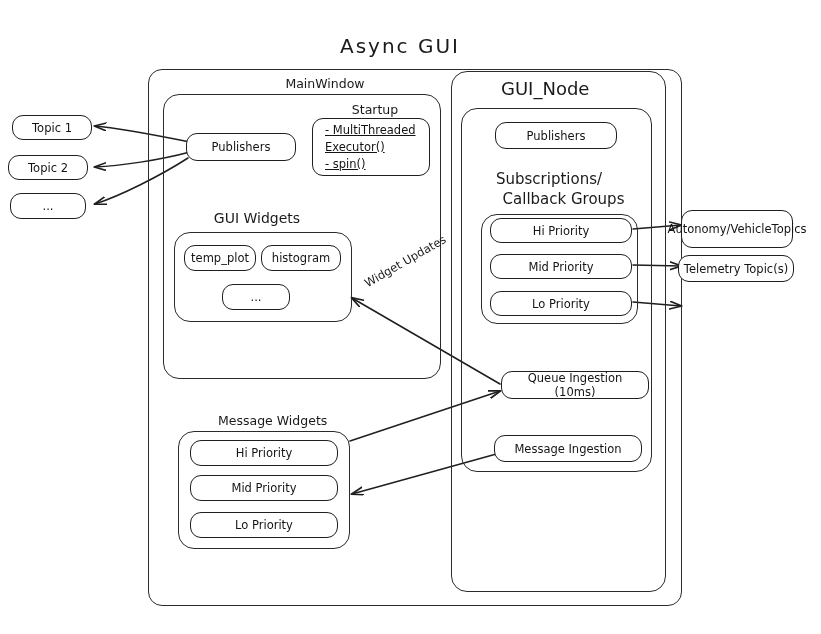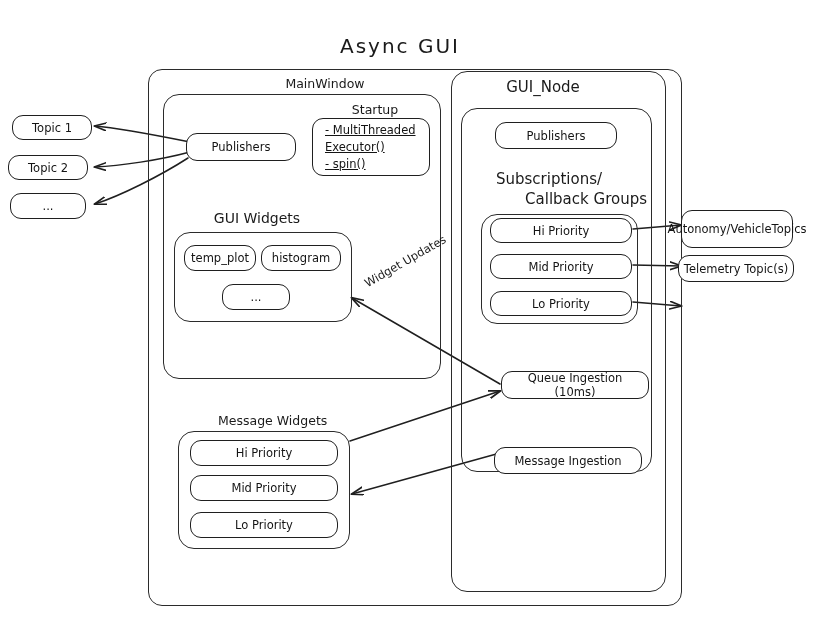--- a/index.html
+++ b/index.html
@@ -143,36 +143,36 @@
   <div class="node" style="left:222px; top:268px; width:68px; height:26px;">...</div>
 
   <div class="edge-label" style="left:362px; top:262px; transform: rotate(-30deg);">Widget Updates</div>
 
   <div class="grp-label" style="left:218px; top:397px; width:92px;">Message Widgets</div>
   <div class="container" style="left:178px; top:415px; width:172px; height:118px;"></div>
   <div class="node" style="left:190px; top:424px; width:148px; height:26px;">Hi Priority</div>
   <div class="node" style="left:190px; top:459px; width:148px; height:26px;">Mid Priority</div>
   <div class="node" style="left:190px; top:496px; width:148px; height:26px;">Lo Priority</div>
 
-  <div class="grp-label" style="left:501px; top:62px; width:84px; font-size:15px;">GUI_Node</div>
+  <div class="grp-label" style="left:501px; top:62px; width:84px; font-size:18px;">GUI_Node</div>
   <div class="container" style="left:451px; top:55px; width:215px; height:521px;"></div>
   <div class="container" style="left:461px; top:92px; width:191px; height:364px;"></div>
 
   <div class="node" style="left:495px; top:106px; width:122px; height:27px;">Publishers</div>
 
   <div class="grp-label big" style="left:496px; top:153px; width:125px; text-align:left;">Subscriptions/</div>
-  <div class="grp-label big" style="left:496px; top:173px; width:135px; text-align:right;margin-left:16px;">Callback Groups</div>
+  <div class="grp-label big" style="left:496px; top:173px; width:135px; text-align:center;">Callback Groups</div>
 
   <div class="container" style="left:481px; top:198px; width:157px; height:110px;"></div>
   <div class="node" style="left:490px; top:202px; width:142px; height:25px;">Hi Priority</div>
   <div class="node" style="left:490px; top:238px; width:142px; height:25px;">Mid Priority</div>
   <div class="node" style="left:490px; top:275px; width:142px; height:25px;">Lo Priority</div>
 
   <div class="node" style="left:501px; top:355px; width:148px; height:28px;text-align:center;">Queue Ingestion (10ms)</div>
-  <div class="node" style="left:494px; top:419px; width:148px; height:27px;margin-top:12px;">Message Ingestion</div>
+  <div class="node" style="left:494px; top:419px; width:148px; height:27px;">Message Ingestion</div>
 
   <div class="node" style="left:12px; top:99px; width:80px; height:25px;text-align:center;">Topic 1</div>
   <div class="node" style="left:8px; top:139px; width:80px; height:25px;">Topic 2</div>
   <div class="node" style="left:10px; top:177px; width:76px; height:26px;">...</div>
 
   <div class="node two-line" style="left:681px; top:194px; width:112px; height:38px; flex-direction:row;">
     <span>Autonomy/Vehicle</span>
     <span>Topics</span>
   </div>
   <div class="node" style="left:678px; top:239px; width:116px; height:27px;">Telemetry Topic(s)</div>

